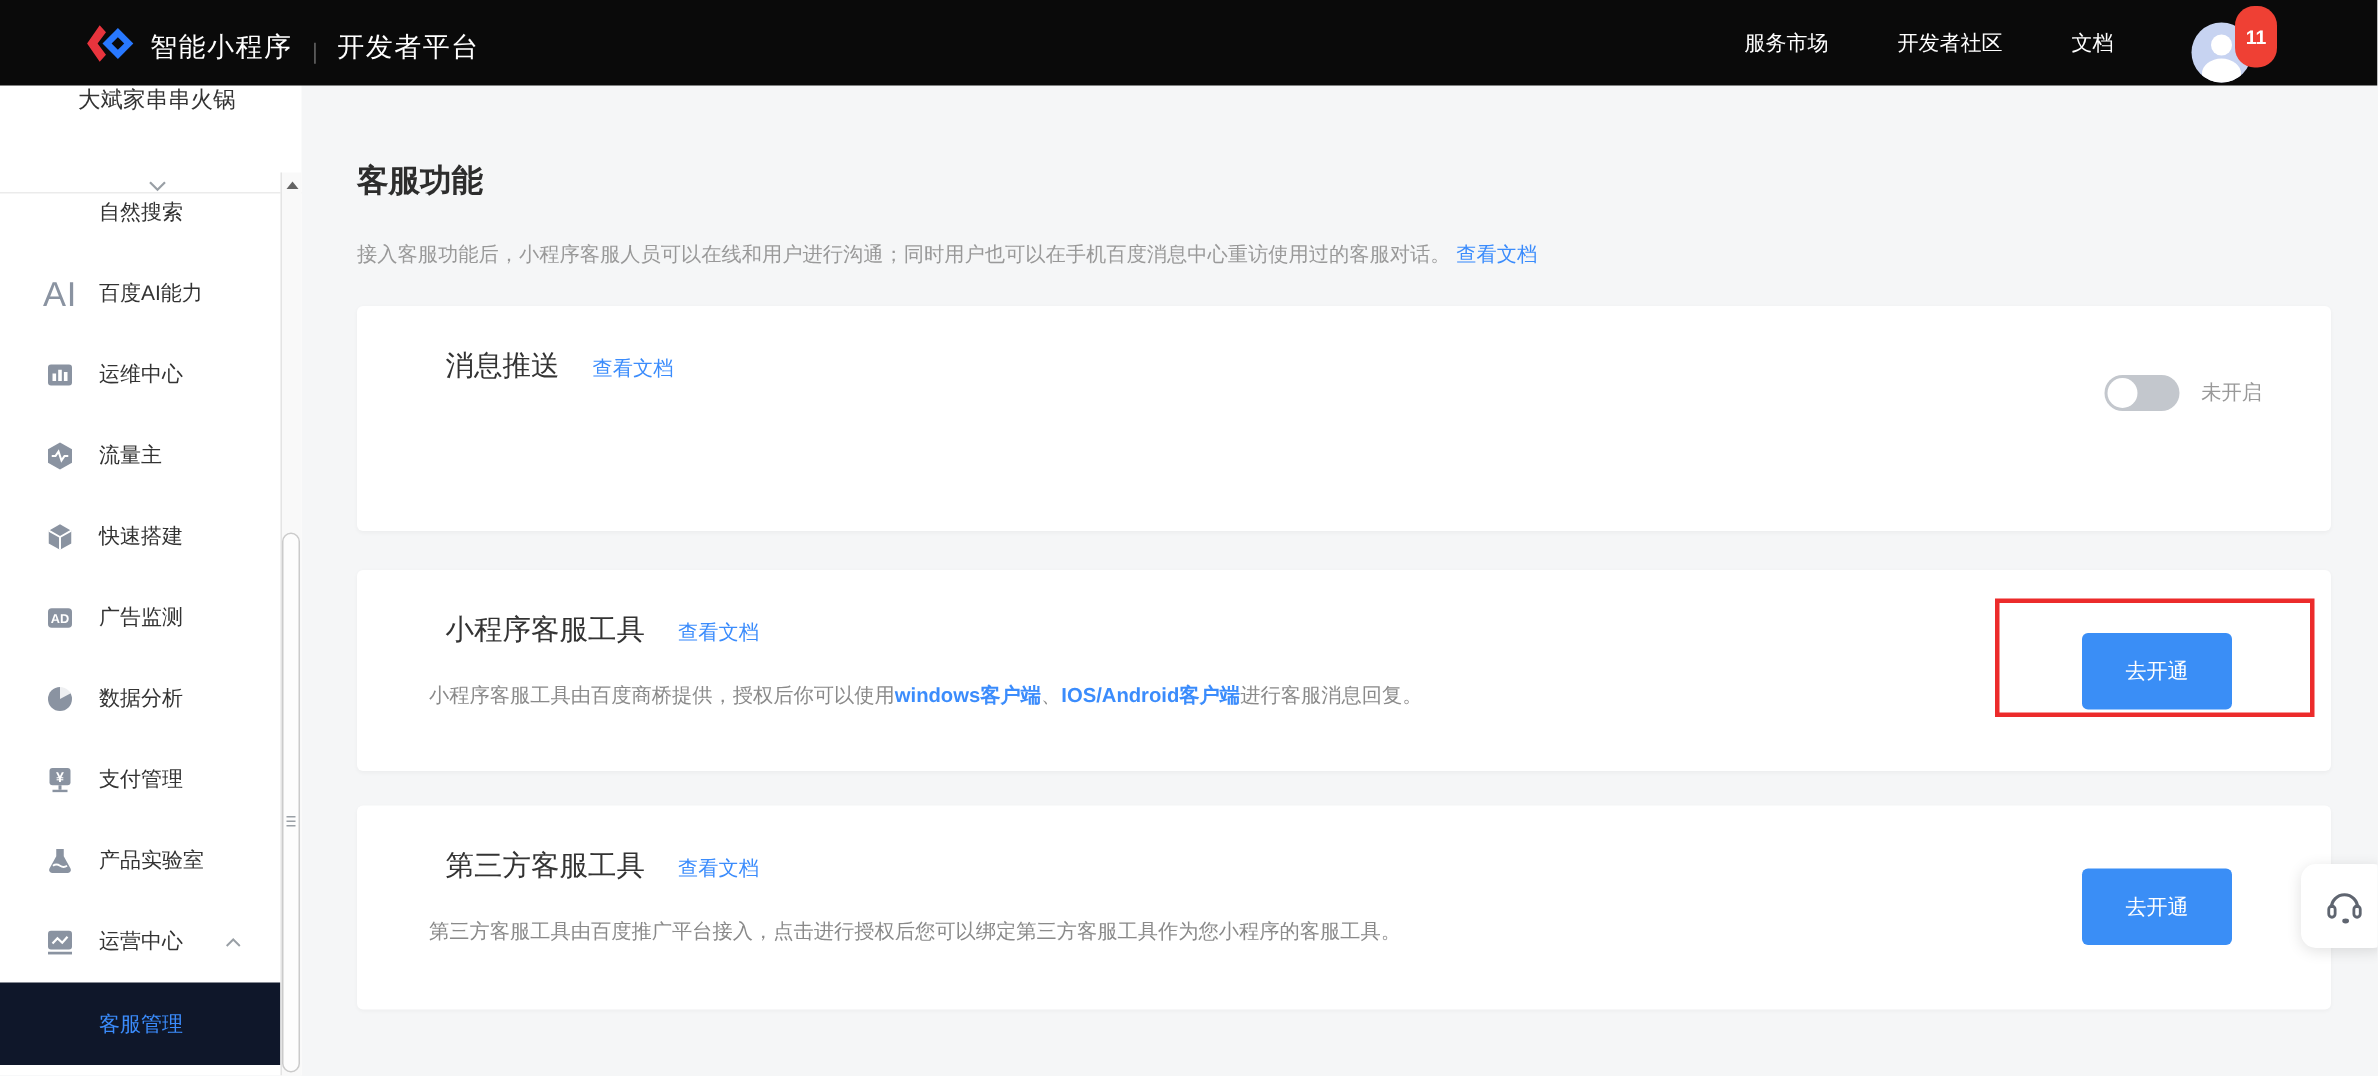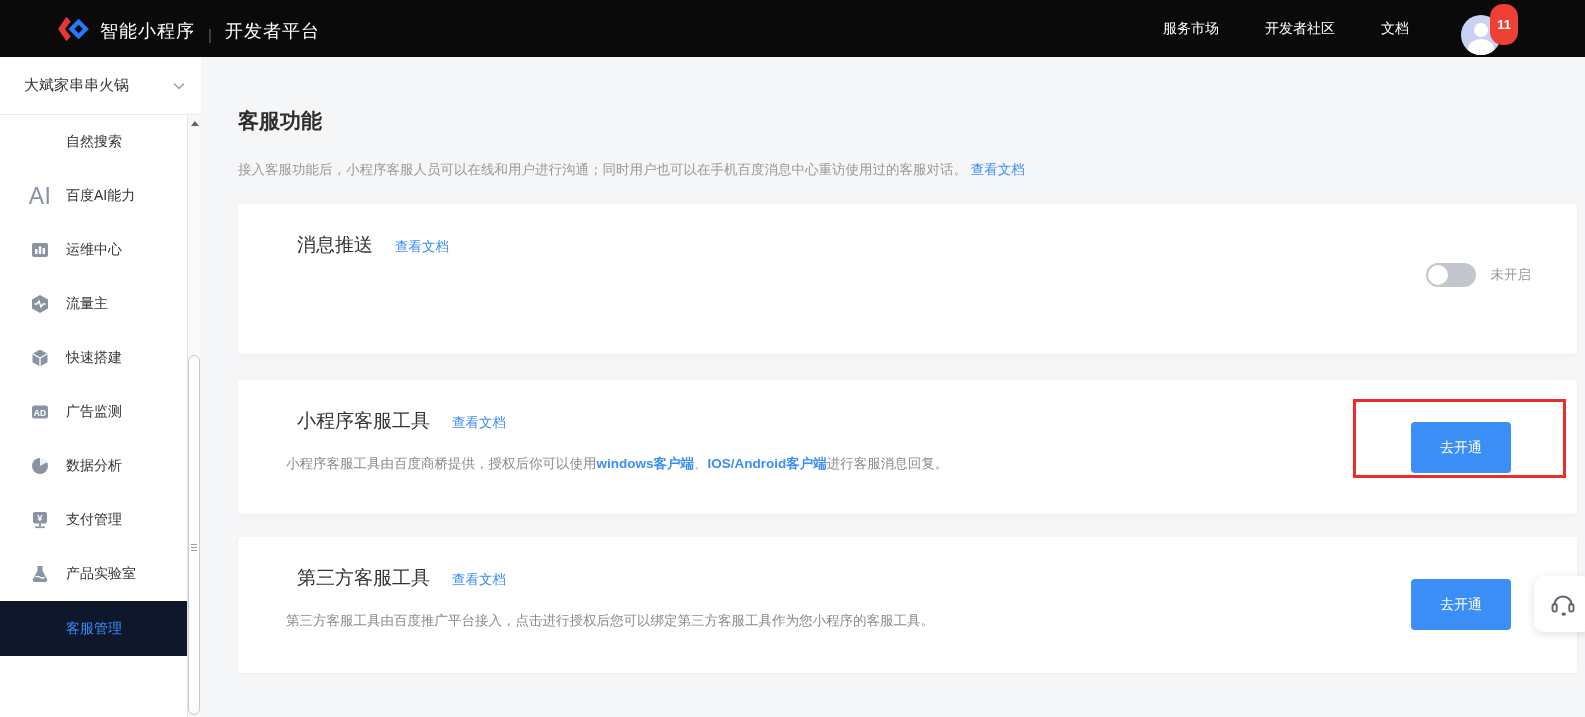--- a/index.html
+++ b/index.html
@@ -19,22 +19,22 @@
   .avatar-wrap { position:relative; margin-left:52px; margin-top:12px; cursor:pointer; }
   .avatar { width:40px; height:40px; border-radius:50%; background:#c7d3f1; position:relative; overflow:hidden; }
   .avatar .head { position:absolute; left:13px; top:8px; width:14px; height:14px; border-radius:50%; background:#fff; }
   .avatar .shoulders { position:absolute; left:7px; top:24px; width:26px; height:20px; border-radius:50% 50% 0 0; background:#fff; }
   .badge { position:absolute; top:-11px; right:-17px; min-width:28px; height:41px; padding:13px 7px;
            border-radius:13px; background:#ef4034; color:#fff; font-size:13px; font-weight:bold;
            display:flex; align-items:center; justify-content:center; }
 
   
   .sidebar { position:absolute; left:0; top:57px; width:201px; bottom:0; background:#fff; z-index:20; }
-  .app-selector { height:58px; display:flex; align-items:center; padding:0 16px 0 24px;
-                  border-bottom:1px solid #ebebeb; font-size:15px; color:#333; cursor:pointer; }
+  .app-selector { height:72px; display:flex; align-items:center; padding:0 16px 0 24px;
+                  border-bottom:1px solid #ebebeb; font-size:15px; color:#333; cursor:pointer;flex-direction:column; }
   .app-selector .app-name { flex:1; }
   .menu { position:absolute; top:58px; left:0; width:187px; }
   .menu-item { height:54px; display:flex; align-items:center; padding-left:30px;
                font-size:14px; color:#333; cursor:pointer; }
   .menu-item .mi-icon { width:20px; height:20px; margin-right:16px; display:flex;
                         align-items:center; justify-content:center; flex:none; }
   .menu-item.no-icon { padding-left:66px; }
   .mi-icon.ai-text { color:#8a93a1; font-size:23px; letter-spacing:0.5px; }
   .mi-chevron { margin-left:auto; margin-right:26px; }
   .sub-item { height:55px; display:flex; align-items:center; padding-left:66px;
@@ -47,37 +47,37 @@
   .sb-arrow-up { width:0; height:0; margin:6px auto 0;
                  border-left:4px solid transparent; border-right:4px solid transparent;
                  border-bottom:5px solid #636363; }
   .sb-thumb { position:absolute; top:240px; left:0px; width:12px; height:360px;
               background:#fdfdfd; border:1px solid #cbcbcb; border-radius:7px; }
   .sb-grip { position:absolute; left:2px; right:2px; top:188px; }
   .sb-grip i { display:block; height:1px; background:#9aa0a6; margin-bottom:2px; }
 
   
   .main { position:absolute; left:201px; top:57px; right:0; bottom:0; background:#f5f6f7;
-          padding:50px 8px 0 37px; overflow:hidden; }
+          padding:50px 31px 0 37px; overflow:hidden; }
   .page-title { font-size:21px; font-weight:600; color:#2d2d2d; line-height:28px; }
   .intro { margin-top:26px; font-size:13.5px; color:#999; line-height:18px; }
   .intro a, .doc-link, .inline-link { color:#3b8cfc; text-decoration:none; cursor:pointer; }
   .inline-link { font-weight:600; }
 
   .card { position:relative; background:#fff; border-radius:4px; padding:28px 48px;
           box-shadow:0 1px 3px rgba(0,0,0,0.04); }
   .card-1 { margin-top:25px; height:150px; }
   .card-2 { margin-top:26px; height:134px; }
   .card-3 { margin-top:23px; height:136px; }
   .card-head { display:flex; align-items:baseline; }
   .card-title { font-size:19px; font-weight:400; color:#333; line-height:26px;margin-left:11px; }
   .doc-link { font-size:13.5px; margin-left:22px; }
   .card-desc { margin-top:17px; font-size:13.5px; color:#8a8a8a; line-height:25px; }
 
-  .toggle-wrap { position:absolute; right:46px; top:59px; display:flex; align-items:center; }
+  .toggle-wrap { position:absolute; right:46px; top:46px; display:flex; align-items:center; }
   .toggle { width:50px; height:24px; border-radius:12px; background:#c3c7cd; position:relative; cursor:pointer; }
   .toggle-knob { position:absolute; left:2px; top:2px; width:20px; height:20px; border-radius:50%; background:#fff; }
   .toggle-label { margin-left:15px; font-size:13.5px; color:#999; }
 
   .open-btn { position:absolute; right:66px; top:42px; width:100px; height:51px;
               background:#3a8ef6; color:#fff; font-size:14px; border:none; border-radius:4px; cursor:pointer; }
   .red-box { position:absolute; right:11px; top:19px; width:213px; height:79px;
              border:3px solid #ec2b2b; pointer-events:none; }
 
   
@@ -189,20 +189,33 @@
     </div>
     <div class="menu-item">
       <span class="mi-icon">
         <svg width="20" height="20" viewBox="0 0 20 20">
           <path d="M7.5 2 h5 v4.8 l4.6 8.4 a2 2 0 0 1 -1.8 2.8 H4.7 a2 2 0 0 1 -1.8 -2.8 l4.6 -8.4 Z" fill="#8a93a1"></path>
           <path d="M5.3 13.2 q2.3 -1.6 4.7 0 t4.7 0" stroke="#fff" stroke-width="1.3" fill="none"></path>
         </svg>
       </span>
       <span>产品实验室</span>
     </div>
+    <div class="menu-item">
+      <span class="mi-icon">
+        <svg width="20" height="20" viewBox="0 0 20 20">
+          <rect x="2" y="2.5" width="16" height="12.5" rx="2" fill="#8a93a1"></rect>
+          <polyline points="5,11 8.3,7.5 11.5,10.5 15,6.5" fill="none" stroke="#fff" stroke-width="1.5"></polyline>
+          <rect x="2" y="16.5" width="16" height="1.8" fill="#8a93a1"></rect>
+        </svg>
+      </span>
+      <span>运营中心</span>
+      <svg class="mi-chevron" width="11" height="7" viewBox="0 0 12 8">
+        <polyline points="1,6.5 6,1.5 11,6.5" fill="none" stroke="#9aa0a6" stroke-width="1.5"></polyline>
+      </svg>
+    </div>
     <div class="sub-item active">
       <span>客服管理</span>
     </div>
   </nav>
 
   <div class="side-scrollbar">
     <div class="sb-arrow-up"></div>
     <div class="sb-thumb">
       <div class="sb-grip">
           <i></i>

